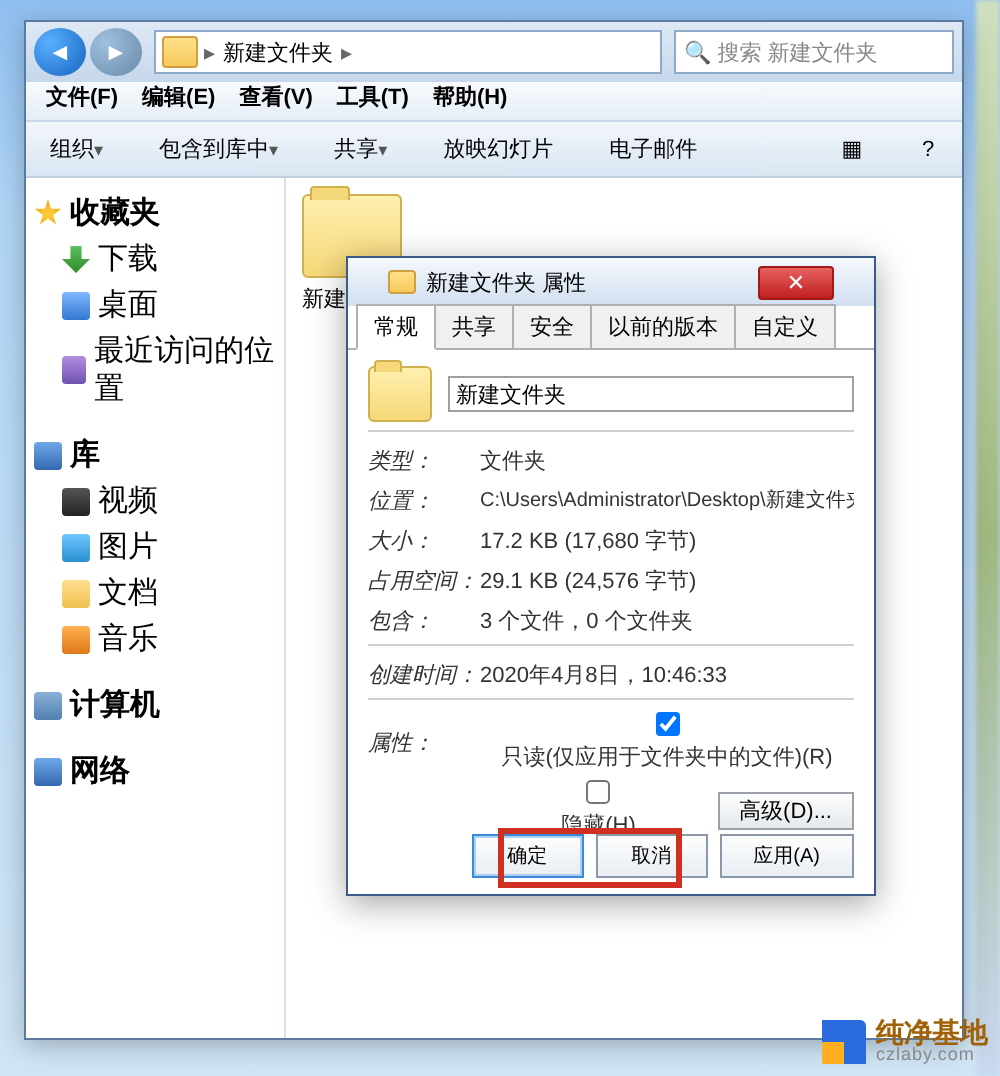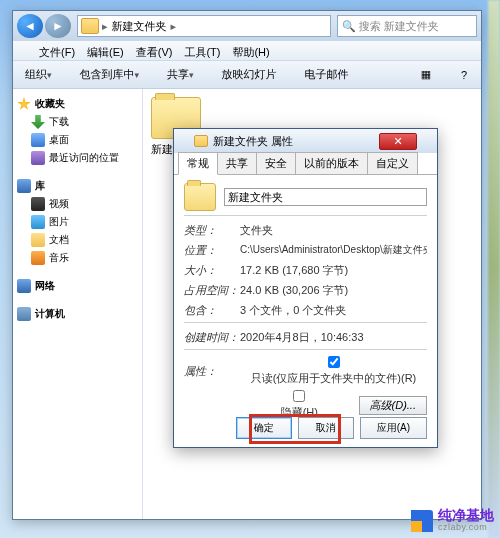--- a/index.html
+++ b/index.html
@@ -11,31 +11,31 @@
 .nav-btns { display: flex; gap: 2px; }
 .nav-btn { width: 26px; height: 24px; border-radius: 50%; background: radial-gradient(circle at 30% 30%, #5ab0ff, #1565c0); display:flex;align-items:center;justify-content:center;color:#fff;font-size:12px; }
 .nav-btn.disabled { background: radial-gradient(circle at 30% 30%, #a0c0e0, #6a8aaa); }
 .addr { flex: 1; margin: 0 6px; height: 22px; background: #fff; border: 1px solid #8daac9; display: flex; align-items: center; font-size: 11px; }
 .addr .folder-icon { width:18px;height:16px;margin:0 3px;background:linear-gradient(180deg,#ffe08a,#f5c95a);border:1px solid #d0a040;border-radius:2px; }
 .addr .crumb { padding: 0 4px; }
 .addr .sep { color:#666; }
 .search { width: 140px; height: 22px; background: #fff; border: 1px solid #8daac9; display: flex; align-items: center; font-size: 11px; color:#888; padding:0 4px; }
 .search .mag { margin-right:3px; }
 
-.menubar { height: 20px; background: linear-gradient(180deg,#f8fafc,#e5eef7); display: flex; align-items: flex-end; font-size: 11px; padding: 0 20px; border-bottom: 1px solid #cdd9e8; }
+.menubar { height: 20px; background: linear-gradient(180deg,#f8fafc,#e5eef7); display: flex; align-items: flex-start; font-size: 11px; padding: 0 4px; border-bottom: 1px solid #cdd9e8; font-weight: bold; }
 .menubar span { padding: 0 6px; }
 
 .toolbar { height: 28px; background: linear-gradient(180deg,#f2f6fb,#d9e5f2); display: flex; align-items: center; font-size: 11px; padding: 0 6px; gap:16px; border-bottom: 1px solid #c0cee0; }
 .toolbar .tb { padding: 2px 6px; display:flex;align-items:center; }
 .toolbar .drop::after { content:" ▾"; font-size:9px; color:#555; }
 .toolbar .spacer { flex:1; }
 .toolbar .iconbtn { width:22px;height:22px;display:flex;align-items:center;justify-content:center; }
 
 .body { display:flex; height: calc(100% - 30px - 20px - 28px); }
-.sidebar { width: 130px; background: #fff; border-right: 1px solid #d9e2ee; padding: 6px 4px; font-size: 10px; }
+.sidebar { width: 130px; background: #fff; border-right: 1px solid #d9e2ee; padding: 6px 4px; font-size: 15px; }
 .sb-group { margin-bottom: 10px; }
 .sb-head { display:flex;align-items:center;gap:4px;font-weight:bold;padding:2px 0; }
 .sb-item { display:flex;align-items:center;gap:4px;padding:2px 0 2px 14px; }
 .ic { width:14px;height:14px;display:inline-block; }
 .ic-fav { background:radial-gradient(circle,#ffcf3f,#e8a400);clip-path:polygon(50% 0,61% 35%,98% 35%,68% 57%,79% 91%,50% 70%,21% 91%,32% 57%,2% 35%,39% 35%); }
 .ic-dl { background:linear-gradient(180deg,#5fbf5f,#2a8a2a);clip-path:polygon(30% 0,70% 0,70% 50%,100% 50%,50% 100%,0 50%,30% 50%); }
 .ic-desk { background:linear-gradient(180deg,#7fb8ff,#3478d0);border-radius:2px; }
 .ic-recent { background:linear-gradient(180deg,#b090e0,#7050b0);border-radius:2px; }
 .ic-lib { background:linear-gradient(180deg,#6fa8e8,#3468b0);border-radius:2px; }
 .ic-vid { background:linear-gradient(180deg,#555,#222);border-radius:2px; }
@@ -62,35 +62,35 @@
 .dlg-body { padding:8px 10px 6px; }
 .dlg-row { display:flex; align-items:center; margin-bottom:4px; min-height:16px; }
 .dlg-row .lbl { width:56px; color:#333;font-style:italic; }
 .dlg-row .val { flex:1; color:#333; }
 .dlg-row input[type=text] { flex:1; border:1px solid #a0a0a0; padding:1px 3px; font-size:11px; height:18px; }
 .dlg-row .bigicon { width:32px;height:28px;background:linear-gradient(180deg,#fff0b0,#f5d878);border:1px solid #d0b050;border-radius:3px;margin-right:8px;position:relative; }
 .dlg-row .bigicon::before { content:"";position:absolute;top:-4px;left:2px;width:12px;height:5px;background:#f5d878;border:1px solid #d0b050;border-bottom:none;border-radius:2px 2px 0 0; }
 .dlg-sep { height:1px; background:#d0d0d0; margin:4px 0 6px; }
 .dlg-chk { display:flex; align-items:center; gap:3px;flex-direction:column; }
 .dlg-chk input { width:12px;height:12px; }
-.dlg-advbtn { float:right; border:1px solid #9aa0a8; background:linear-gradient(180deg,#fdfdfd,#e4e8ec); padding:1px 10px; font-size:11px;font-style:italic; }
+.dlg-advbtn { float:right; border:1px solid #9aa0a8; background:linear-gradient(180deg,#fdfdfd,#e4e8ec); padding:1px 10px; font-size:11px; }
 .dlg-buttons { position:absolute; bottom:8px; right:10px; display:flex; gap:6px; }
 .dlg-btn { border:1px solid #8a98aa; background:linear-gradient(180deg,#fdfdfd,#e8eef4); padding:3px 16px; font-size:10px; min-width:56px; text-align:center; }
 .dlg-btn.primary { border:1px solid #3a8ad8; box-shadow: inset 0 0 0 1px #aad0f5; }
 .highlight-ok { position:absolute; border:3px solid #d03020; }
 
 
 .wm { position:absolute; right:6px; bottom:6px; display:flex; align-items:center; gap:5px; }
 .wm-logo { width:22px;height:22px; position:relative; }
 .wm-logo .a { position:absolute;left:0;top:0;width:11px;height:11px;background:#2a6be0; }
 .wm-logo .b { position:absolute;right:0;top:0;width:11px;height:11px;background:#2a6be0;border-radius:0 3px 0 0; }
 .wm-logo .c { position:absolute;left:0;bottom:0;width:11px;height:11px;background:#ffb020; }
 .wm-logo .d { position:absolute;right:0;bottom:0;width:11px;height:11px;background:#2a6be0; }
 .wm-txt { display:flex;flex-direction:column;line-height:1; }
-.wm-txt .t1 { font-size:14px;font-weight:bold;color:#6d28d9;font-family:Liberation Serif, serif; }
+.wm-txt .t1 { font-size:14px;font-weight:bold;color:#a16207; }
 .wm-txt .t2 { font-size:9px;color:#888;letter-spacing:0.5px; }
 
 
 .edge { position:absolute; right:0; top:0; width:12px; height:100%; background:linear-gradient(180deg,#d0e0c0,#a0b880 50%,#c8d8f0); filter:blur(1px); }
 </style>
 </head>
 <body>
 
 <div class="edge"></div>
 
@@ -168,28 +168,28 @@
             <span class="ic ic-doc"></span>
             <span>文档</span>
           </div>
         <div class="sb-item">
             <span class="ic ic-mus"></span>
             <span>音乐</span>
           </div>
       </div>
       <div class="sb-group">
         <div class="sb-head">
+            <span class="ic ic-comp"></span>
+            <span>计算机</span>
+          </div>
+      </div>
+      <div class="sb-group">
+        <div class="sb-head">
             <span class="ic ic-net"></span>
             <span>网络</span>
-          </div>
-      </div>
-      <div class="sb-group">
-        <div class="sb-head">
-            <span class="ic ic-comp"></span>
-            <span>计算机</span>
           </div>
       </div>
     </div>
     <div class="content">
       <div>
         <div class="fileicon"></div>
         <div class="filelbl">新建</div>
       </div>
     </div>
   </div>
@@ -221,21 +221,21 @@
     <div class="dlg-row">
         <span class="lbl">位置：</span>
         <span class="val" style="font-size:10px;white-space:nowrap;overflow:hidden">C:\Users\Administrator\Desktop\新建文件夹</span>
       </div>
     <div class="dlg-row">
         <span class="lbl">大小：</span>
         <span class="val">17.2 KB (17,680 字节)</span>
       </div>
     <div class="dlg-row">
         <span class="lbl">占用空间：</span>
-        <span class="val">24.0 KB (30,206 字节)</span>
+        <span class="val">29.1 KB (24,576 字节)</span>
       </div>
     <div class="dlg-row">
         <span class="lbl">包含：</span>
         <span class="val">3 个文件，0 个文件夹</span>
       </div>
     <div class="dlg-sep"></div>
     <div class="dlg-row">
         <span class="lbl">创建时间：</span>
         <span class="val">2020年4月8日，10:46:33</span>
       </div>

